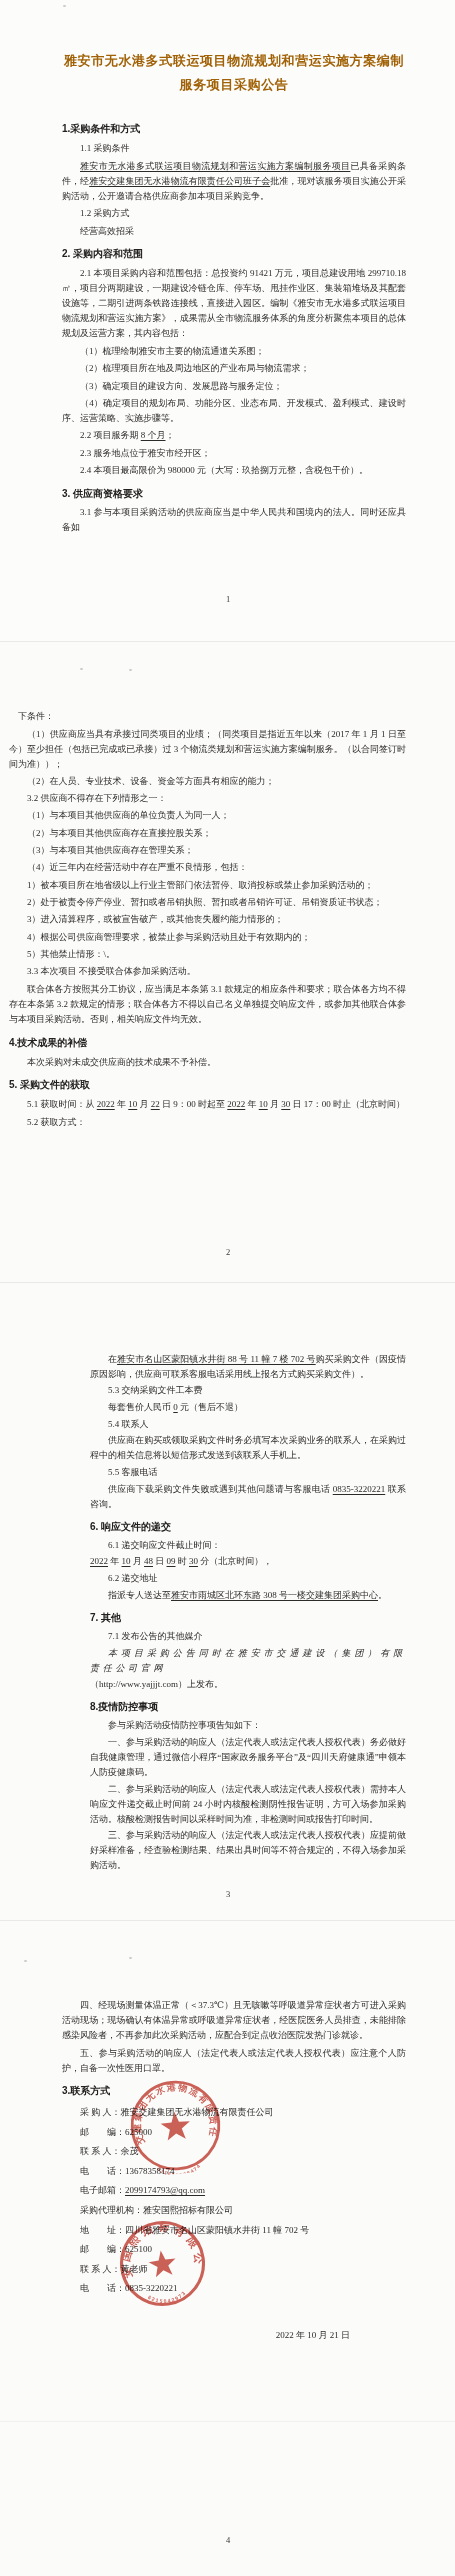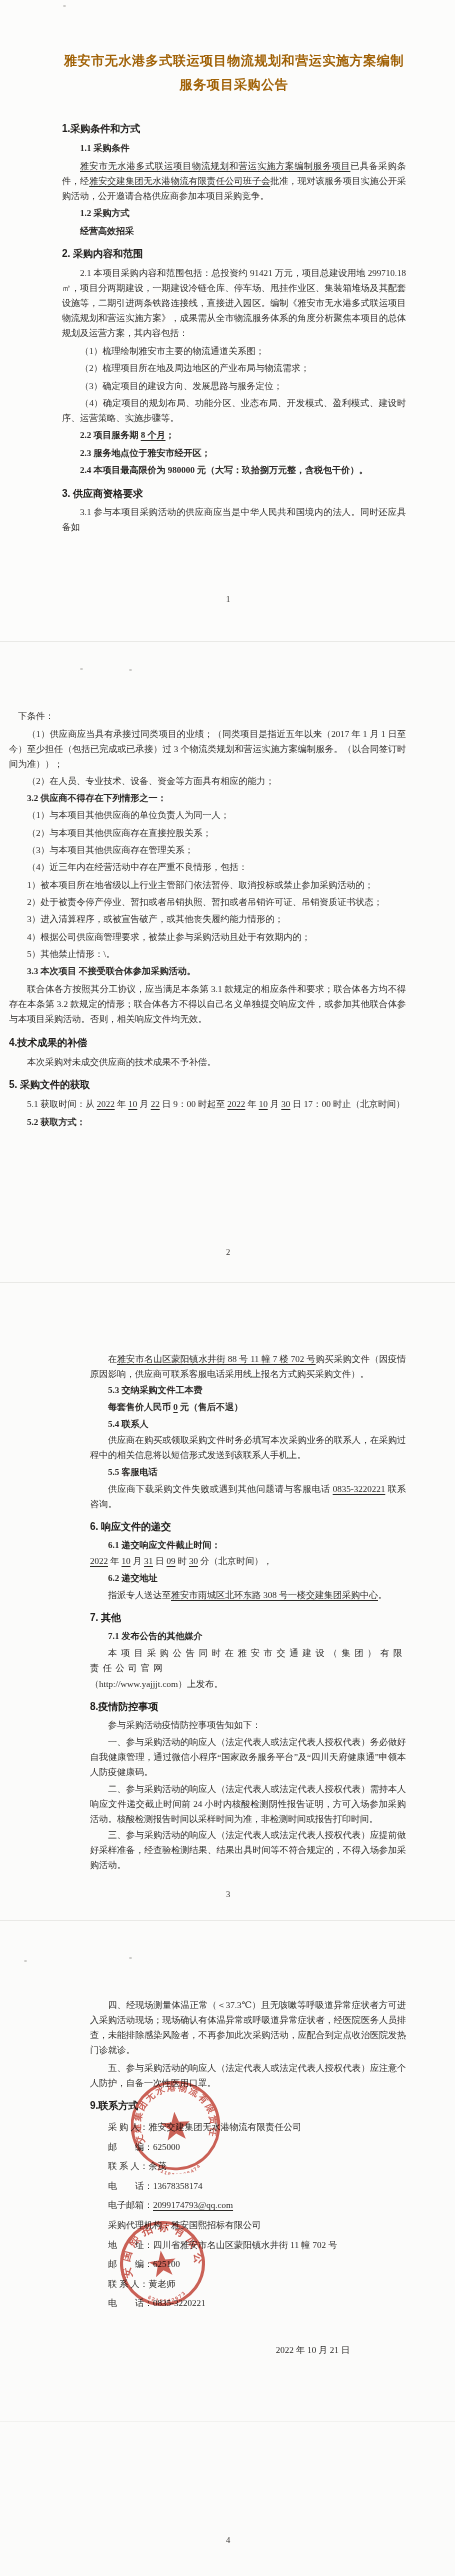--- a/index.html
+++ b/index.html
@@ -1,37 +1,37 @@
 <!DOCTYPE html>
 <html style="font-size:9px"><head>
 <meta charset="utf-8">
 <style>
   * { box-sizing: border-box; margin: 0; padding: 0; }
   html,body { background:#f6f6f4; }
   body { width:456px; margin:0 auto; font-family:"Liberation Serif","DejaVu Serif",serif; color:#2d2b29; }
   #doc { position:relative; width:456px; background:#fcfcfb; }
   .page { position:relative; width:456px; overflow:hidden; background:#fcfcfb; }
   .page + .page { border-top:0.6px solid #e9e9e6; background:#fbfbfa; }
-  .pg-1 { height:641px; } .pg-2 { height:641px; } .pg-3 { height:638px;padding-left:28px; } .pg-4 { height:656px;padding-left:28px; }
+  .pg-1 { height:641px; } .pg-2 { height:641px; } .pg-3 { height:638px;padding-left:28px; } .pg-4 { height:656px; }
   .content { padding:0 50px 0 62px; }
   .pg-1 .content { padding-top:49px; } .pg-2 .content { padding-top:64px;padding-left:9px; }
   .pg-3 .content { padding-top:67px; } .pg-4 .content { padding-top:74px; }
 
   .blk { font-size:9px; line-height:15px; text-align:justify; }
   .title { font-family:"Liberation Sans","DejaVu Sans",sans-serif; font-weight:700;
            font-size:13px; line-height:24px; text-align:center; letter-spacing:0.6px; color:#a16207; }
   .title + .title { margin-bottom:23px; }
   .h1 { font-family:"Liberation Sans","DejaVu Sans",sans-serif; font-weight:700;
         font-size:10px; line-height:18px; margin:6.8px 0 2.8px; color:#23211f; text-align:left; }
   .para { margin:2.8px 0; text-indent:2em; }
   .item { margin:2.3px 0; text-indent:2em;font-family:Liberation Serif, serif; }
-  .sub  { margin:2.3px 0; text-indent:2em;font-weight:bold; }
+  .sub  { margin:2.3px 0; text-indent:2em; }
   .cont0 { margin:2.8px 0; text-indent:0; }
   .cont1 { margin:2.8px 0; text-indent:1em; }
-  .spread { margin:15px 0; text-indent:2em; letter-spacing:3.7px; }
+  .spread { margin:15px 0; text-indent:2em; letter-spacing:3.7px;font-style:italic; }
   .contact { margin:4.6px 0; text-indent:2em; }
   .date { margin-top:32px; text-align:right; padding-right:56px; text-indent:0; }
   .pg-3 .para, .pg-3 .item, .pg-3 .sub, .pg-3 .cont0, .pg-3 .spread { margin-top:1.7px; margin-bottom:1.7px; }
   .pg-3 .h1 { margin:5.7px 0 2.3px; }
 
   .u { text-decoration:underline; text-underline-offset:1.7px; text-decoration-thickness:0.6px; }
 
   .pagenum { position:absolute; left:0; right:0; text-align:center;
              font-size:8.5px; line-height:15px; color:#3a3835; }
   .pg-1 .pagenum { bottom:34px; } .pg-2 .pagenum { bottom:22px; }
@@ -107,21 +107,21 @@
     <div class="content">
         <div class="blk para"><span>在</span><span class="u">雅安市名山区蒙阳镇水井街 88 号 11 幢 7 楼 702 号</span><span>购买采购文件（因疫情原因影响，供应商可联系客服电话采用线上报名方式购买采购文件）。</span></div>
         <div class="blk sub"><span>5.3 交纳采购文件工本费</span></div>
         <div class="blk sub"><span>每套售价人民币 </span><span class="u">0</span><span> 元（售后不退）</span></div>
         <div class="blk sub"><span>5.4 联系人</span></div>
         <div class="blk para"><span>供应商在购买或领取采购文件时务必填写本次采购业务的联系人，在采购过程中的相关信息将以短信形式发送到该联系人手机上。</span></div>
         <div class="blk sub"><span>5.5 客服电话</span></div>
         <div class="blk para"><span>供应商下载采购文件失败或遇到其他问题请与客服电话 </span><span class="u">0835-3220221</span><span> 联系咨询。</span></div>
         <div class="blk h1"><span>6. 响应文件的递交</span></div>
         <div class="blk sub"><span>6.1 递交响应文件截止时间：</span></div>
-        <div class="blk cont0"><span class="u">2022</span><span> 年 </span><span class="u">10</span><span> 月 </span><span class="u">31</span><span> 日 </span><span class="u">09</span><span> 时 </span><span class="u">30</span><span> 分（北京时间），</span></div>
+        <div class="blk cont0"><span class="u">2022</span><span> 年 </span><span class="u">10</span><span> 月 </span><span class="u">48</span><span> 日 </span><span class="u">09</span><span> 时 </span><span class="u">30</span><span> 分（北京时间），</span></div>
         <div class="blk sub"><span>6.2 递交地址</span></div>
         <div class="blk para"><span>指派专人送达至</span><span class="u">雅安市雨城区北环东路 308 号一楼交建集团采购中心</span><span>。</span></div>
         <div class="blk h1"><span>7. 其他</span></div>
         <div class="blk sub"><span>7.1 发布公告的其他媒介</span></div>
         <div class="blk spread"><span>本项目采购公告同时在雅安市交通建设（集团）有限责任公司官网</span></div>
         <div class="blk cont0"><span>（http://www.yajjjt.com）上发布。</span></div>
         <div class="blk h1"><span>8.疫情防控事项</span></div>
         <div class="blk para"><span>参与采购活动疫情防控事项告知如下：</span></div>
         <div class="blk para"><span>一、参与采购活动的响应人（法定代表人或法定代表人授权代表）务必做好自我健康管理，通过微信小程序“国家政务服务平台”及“四川天府健康通”申领本人防疫健康码。</span></div>
         <div class="blk para"><span>二、参与采购活动的响应人（法定代表人或法定代表人授权代表）需持本人响应文件递交截止时间前 24 小时内核酸检测阴性报告证明，方可入场参加采购活动。核酸检测报告时间以采样时间为准，非检测时间或报告打印时间。</span></div>
@@ -129,21 +129,21 @@
       </div>
     <div class="pagenum">3</div>
   </div>
 
   <div class="page pg-4">
     <div class="speck" style="left:24px; top:39px;"></div>
     <div class="speck" style="left:129px; top:36px;"></div>
     <div class="content">
         <div class="blk para"><span>四、经现场测量体温正常（＜37.3℃）且无咳嗽等呼吸道异常症状者方可进入采购活动现场；现场确认有体温异常或呼吸道异常症状者，经医院医务人员排查，未能排除感染风险者，不再参加此次采购活动，应配合到定点收治医院发热门诊就诊。</span></div>
         <div class="blk para"><span>五、参与采购活动的响应人（法定代表人或法定代表人授权代表）应注意个人防护，自备一次性医用口罩。</span></div>
-        <div class="blk h1"><span>9.联系方式</span></div>
+        <div class="blk h1"><span>3.联系方式</span></div>
         <div class="blk contact"><span>采 购 人：雅安交建集团无水港物流有限责任公司</span></div>
         <div class="blk contact"><span>邮　　编：625000</span></div>
         <div class="blk contact"><span>联 系 人：余茂</span></div>
         <div class="blk contact"><span>电　　话：13678358174</span></div>
         <div class="blk contact"><span>电子邮箱：</span><span class="u">2099174793@qq.com</span></div>
         <div class="blk contact"><span>采购代理机构：雅安国熙招标有限公司</span></div>
         <div class="blk contact"><span>地　　址：四川省雅安市名山区蒙阳镇水井街 11 幢 702 号</span></div>
         <div class="blk contact"><span>邮　　编：625100</span></div>
         <div class="blk contact"><span>联 系 人：黄老师</span></div>
         <div class="blk contact"><span>电　　话：0835-3220221</span></div>

